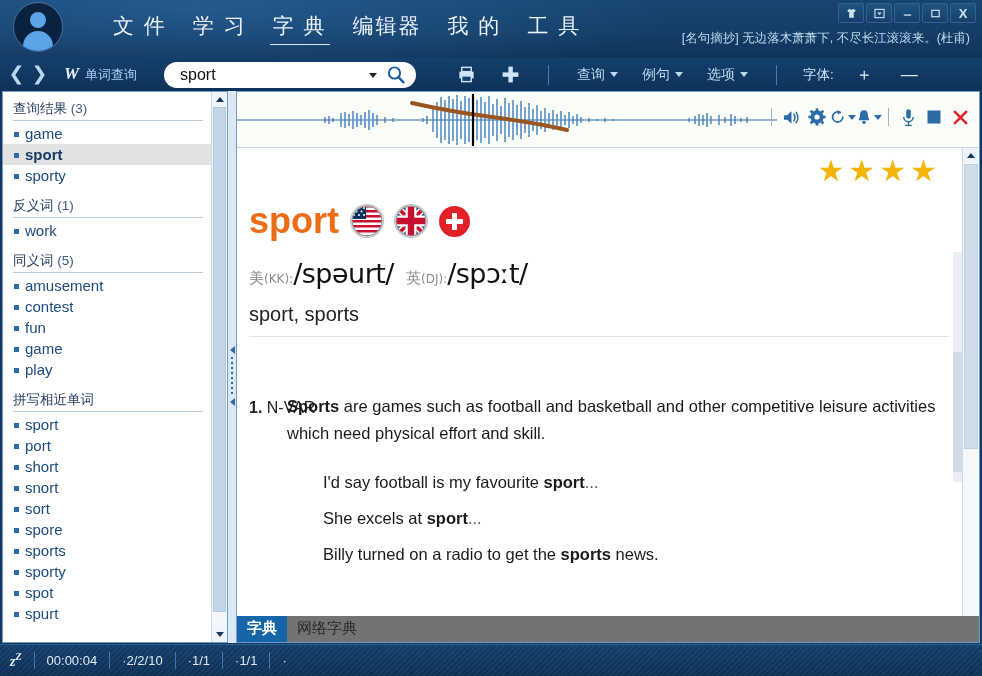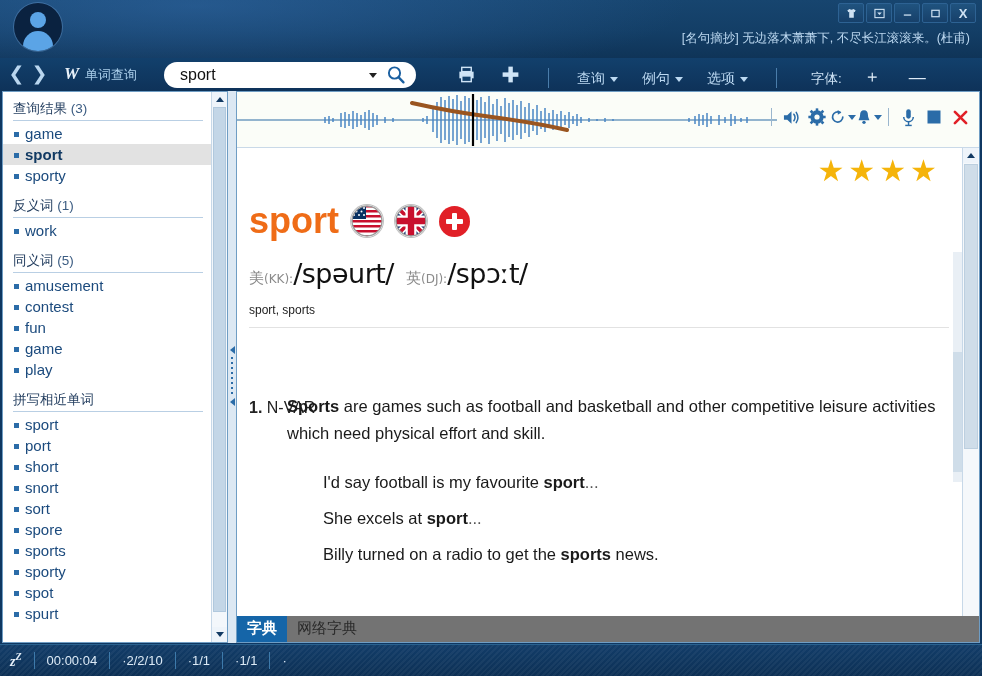--- a/index.html
+++ b/index.html
@@ -120,33 +120,33 @@
   .caretdown {
     width: 0; height: 0; border-left: 4px solid transparent;
     border-right: 4px solid transparent; border-top: 5px solid #222;
     margin-left: 2px; cursor: default;
   }
   .magnifier {
     margin-left: 9px; cursor: default; line-height: 0;
   }
   .tb-icons {
     position: absolute; left: 452px; top: 3px;
-    display: flex; align-items: flex-end; gap: 16px;
+    display: flex; align-items: center; gap: 16px;
   }
   .tb-ico { width: 28px; height: 27px; display:flex; align-items:center; justify-content:center; cursor: default;}
   .tb-sep { width: 1px; height: 20px; background: #4a7dab; margin: 0 8px; }
   .tb-menu {
     color: #bcd9f2; font-size: 14px; padding: 0 4px; cursor: default;
     display:flex; align-items:center; gap:5px; white-space: nowrap;
   }
   .tb-menu .tri {
     width: 0; height: 0; border-left: 4px solid transparent;
     border-right: 4px solid transparent; border-top: 5px solid #bcd9f2;
   }
-  .fontlabel { color: #cfe4f6; font-size: 13.5px; margin-left: 10px; white-space: nowrap;}
+  .fontlabel { color: #cfe4f6; font-size: 13.5px; margin-left: 2px; white-space: nowrap;}
   .fontbtn { color: #e4f0fb; font-size: 17px; padding: 0 6px; cursor: default; }
 
   
   .bodyarea {
     position: absolute; left: 0; top: 91px; width: 982px; height: 554px;
     background: #0f3761;
   }
 
   
   .leftpanel {
@@ -275,21 +275,21 @@
     position: absolute; left: 12px; top: 110px;
     display: flex; align-items: baseline;
     font-family: "DejaVu Sans", sans-serif;
   }
   .ph-lang { font-size: 15px; color: #8a8a8a; }
   .ph-lang .sm { font-size: 12px; }
   .ph-val { font-size: 27px; color: #111; margin-right: 12px; letter-spacing: -0.5px;}
 
   .formsline {
     position: absolute; left: 12px; top: 155px; width: 700px;
-    font-size: 12px; color: #222;
+    font-size: 20px; color: #222;
     padding-bottom: 10px;
     border-bottom: 1px solid #e2e2e2;
   }
   .senseno {
     position: absolute; left: 12px; top: 206px;
     font-size: 16px; color: #222; margin-top: 45px;
   }
   .senseno b { font-weight: bold; }
   .defblock {
     position: absolute; left: 50px; top: 245px; width: 672px;
@@ -357,20 +357,28 @@
 <div id="app">
 
   <div class="titlebar">
     <div class="titlebar-bg"></div>
 
     <div class="avatar">
       <div class="head"></div>
       <div class="body"></div>
     </div>
 
+    <div class="menubar">
+      <div class="menuitem">文 件</div>
+      <div class="menuitem">学 习</div>
+      <div class="menuitem active">字 典</div>
+      <div class="menuitem">编辑器</div>
+      <div class="menuitem">我 的</div>
+      <div class="menuitem">工 具</div>
+    </div>
 
     <div class="quote">[名句摘抄] 无边落木萧萧下, 不尽长江滚滚来。(杜甫)</div>
 
     <div class="wincontrols">
       <div class="winbtn">
         <svg width="11" height="11" viewBox="0 0 12 12">
             <path d="M4 1 L1.5 2.5 L2.5 4.5 L3.5 4 L3.5 10.5 L8.5 10.5 L8.5 4 L9.5 4.5 L10.5 2.5 L8 1 Q6 2.6 4 1 Z" fill="#cfe2f3"></path>
           </svg>
       </div>
       <div class="winbtn">

